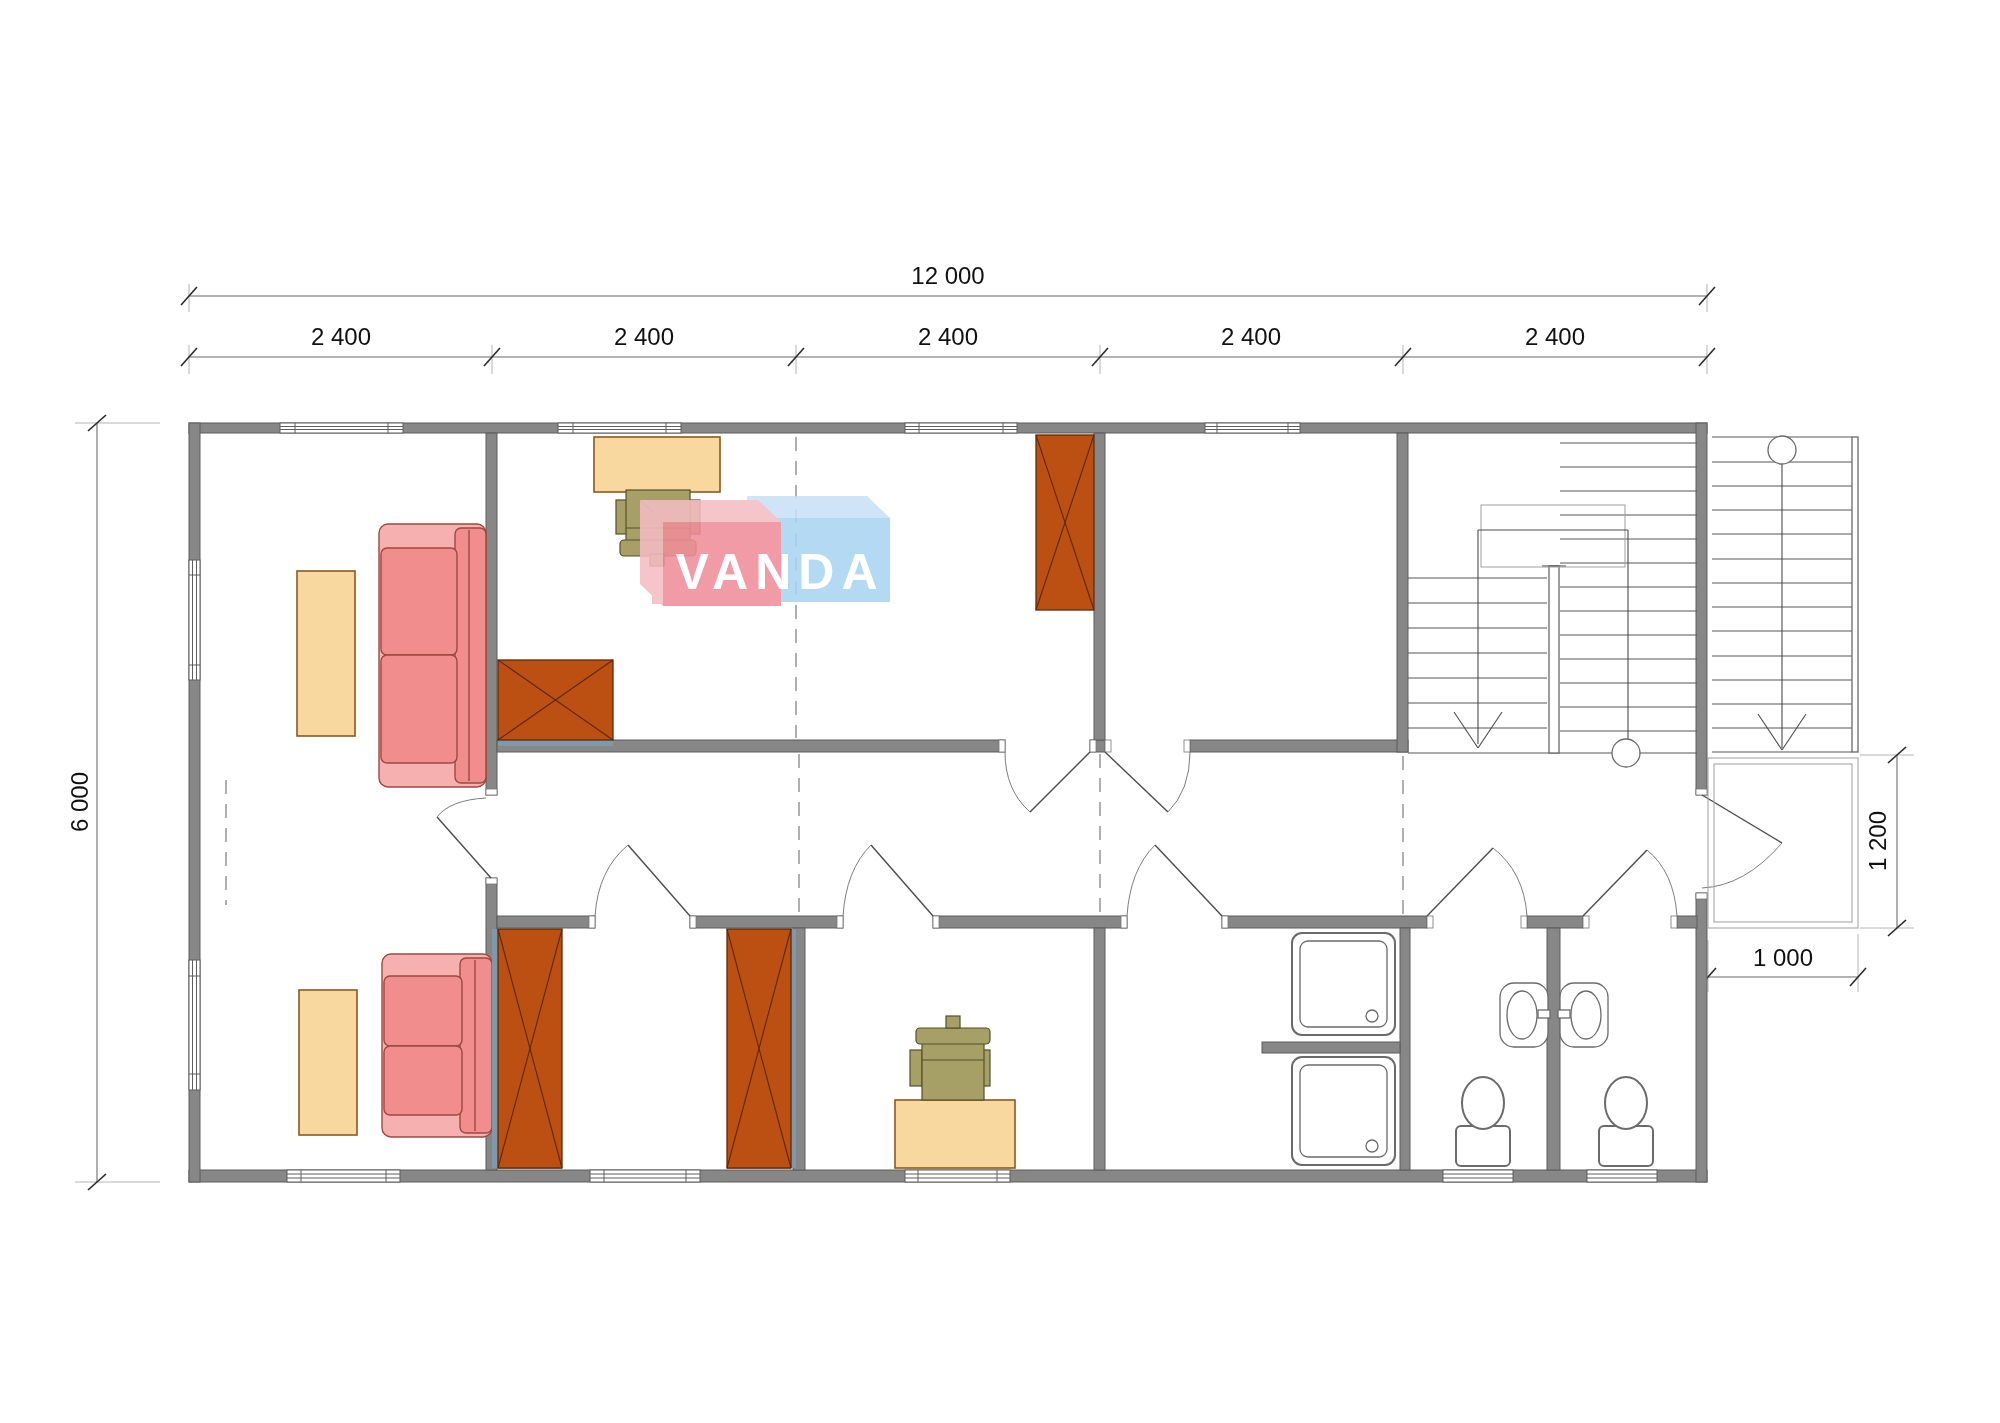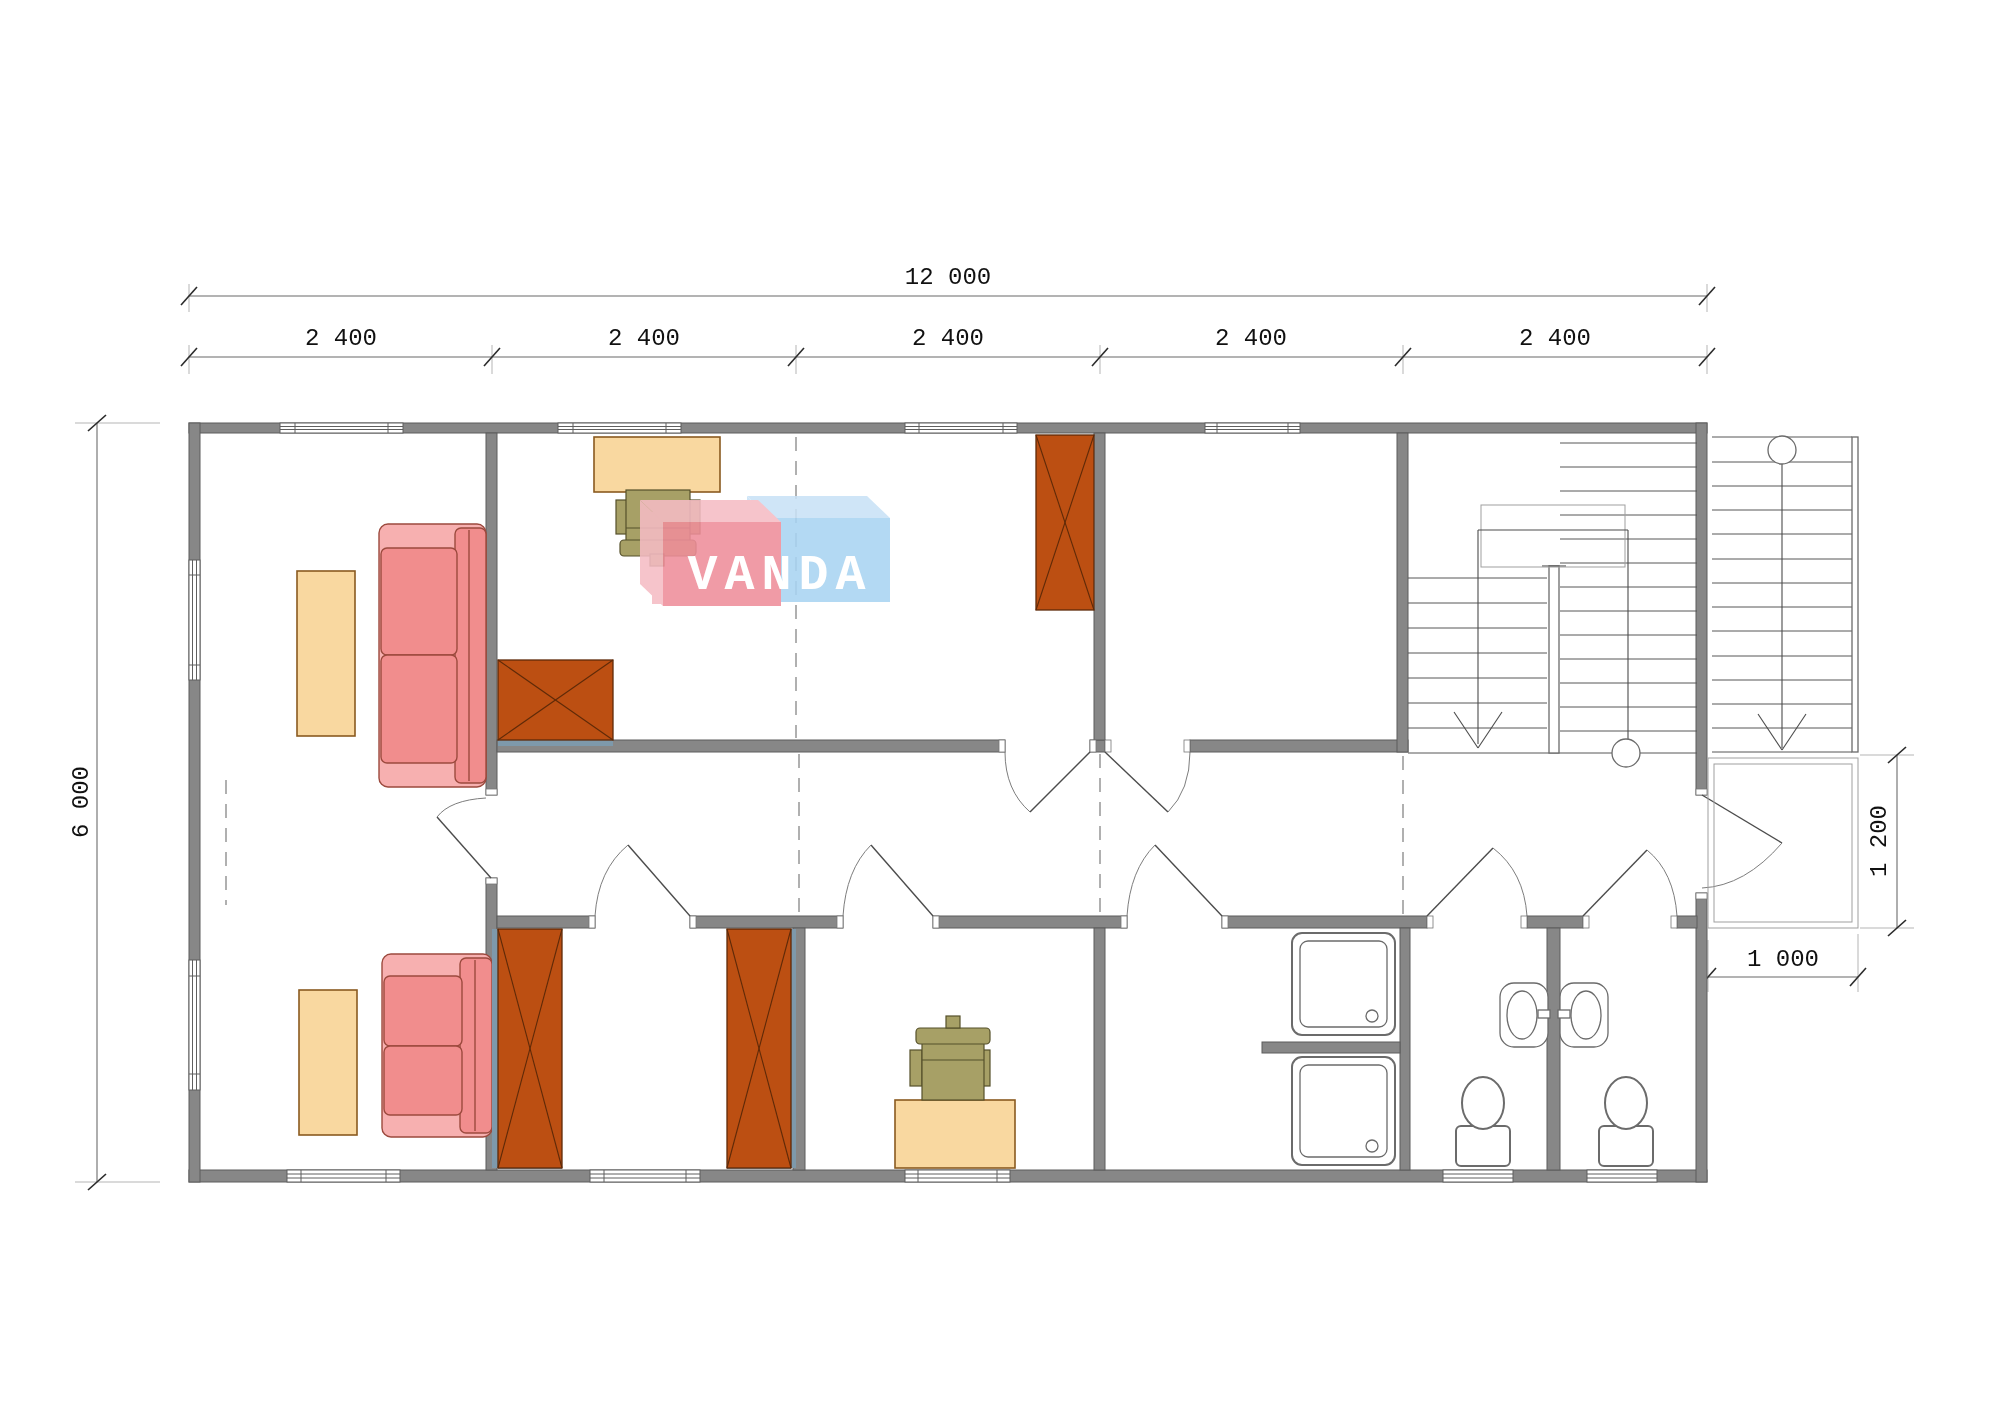--- a/index.html
+++ b/index.html
@@ -1,17 +1,17 @@
 <!DOCTYPE html>
 <html><head>
 <meta charset="utf-8">
 <style>
   html,body{margin:0;padding:0;background:#fff;}
   #stage{position:relative;width:2000px;height:1423px;background:#ffffff;overflow:hidden;
-         font-family:Liberation Mono, monospace;}
+         font-family:Liberation Sans, sans-serif;}
   svg{position:absolute;left:0;top:0;}
   .wall{fill:#878787;stroke:#5c5c5c;stroke-width:1;}
   .cap{fill:#ffffff;stroke:#777;stroke-width:0.8;}
   .winbox{fill:#ffffff;stroke:#5f5f5f;stroke-width:1;}
   .winline{stroke:#5f5f5f;stroke-width:1;fill:none;}
   .thin{stroke:#4c4c4c;stroke-width:1.1;fill:none;}
   .lite{stroke:#9f9f9f;stroke-width:1;fill:none;}
   .step{stroke:#565656;stroke-width:1;fill:none;}
   .dash{stroke:#8f8f8f;stroke-width:1.4;fill:none;stroke-dasharray:14 10;}
   .dimline{stroke:#9a9a9a;stroke-width:1.6;fill:none;}

